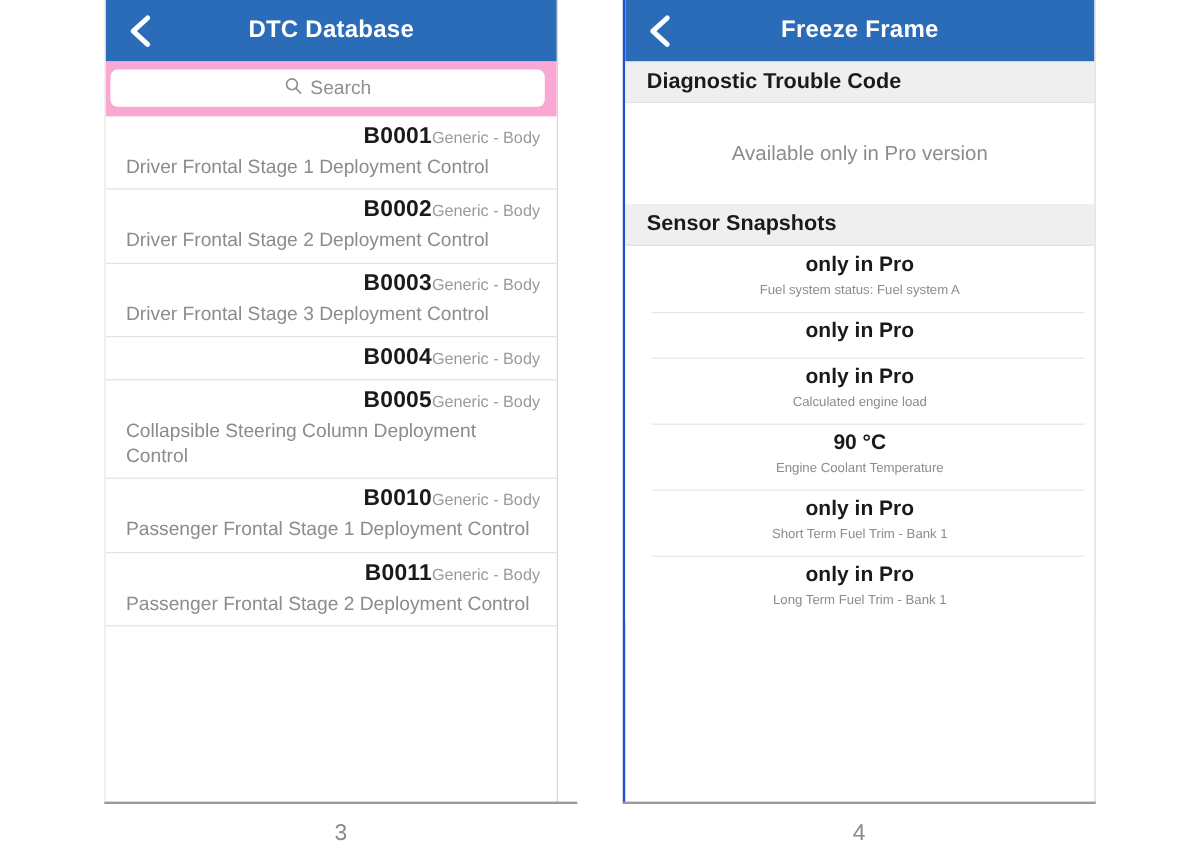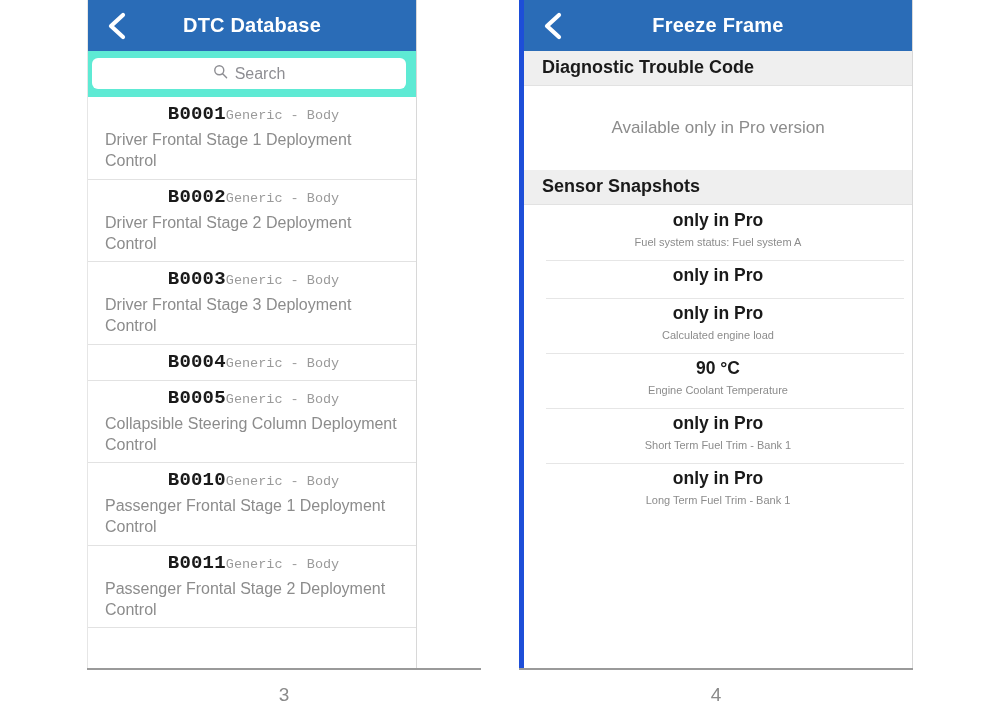--- a/index.html
+++ b/index.html
@@ -17,22 +17,22 @@
   }
 
   
   .panel {
     position: absolute;
     top: 0;
     background: #ffffff;
     overflow: hidden;
     box-sizing: border-box;
   }
-  .panel.left  { left: 87px;  width: 330px; height: 670px; border-right: 1px solid #d8d8d8; border-left: 1px solid #e6e6e6;}
-  .panel.right { left: 519px; width: 394px; height: 670px; border-right: 1px solid #d8d8d8; border-left: 5px solid #1d4ed8;}
+  .panel.left  { left: 87px;  width: 378px; height: 670px; border-right: 1px solid #d8d8d8; border-left: 1px solid #e6e6e6;}
+  .panel.right { left: 519px; width: 394px; height: 670px; border-right: 1px solid #d8d8d8; border-left: 2px solid #1d4ed8;}
 
   .panel-underline {
     position: absolute;
     height: 2px;
     background: #9a9a9a;
     top: 668px;
   }
   .panel-underline.left  { left: 87px;  width: 394px; }
   .panel-underline.right { left: 519px; width: 394px; }
 
@@ -59,21 +59,21 @@
     width: 34px;
     height: 34px;
     display: flex;
     align-items: center;
     justify-content: center;
   }
   .back-btn svg { display: block; }
 
   
   .search-band {
-    background: #5eead4;
+    background: #f9a8d4;
     padding: 7px 10px 9px 4px;
     box-sizing: border-box;
     height: 46px;
   }
   .search-field {
     background: #ffffff;
     border-radius: 6px;
     height: 31px;
     display: flex;
     align-items: center;
@@ -92,22 +92,21 @@
   }
   .dtc-row {
     padding: 6px 14px 7px 17px;
     border-bottom: 1px solid #e2e2e2;
     box-sizing: border-box;
   }
   .dtc-row:first-child { border-top: none; }
   .dtc-top {
     display: flex;
     align-items: baseline;
-    justify-content: center;
-    font-family: Liberation Mono, monospace;
+    justify-content: flex-end;
   }
   .dtc-code {
     font-size: 19px;
     font-weight: bold;
     color: #1a1a1a;
     letter-spacing: .2px;
   }
   .dtc-cat {
     font-size: 13.5px;
     color: #9a9a9a;

